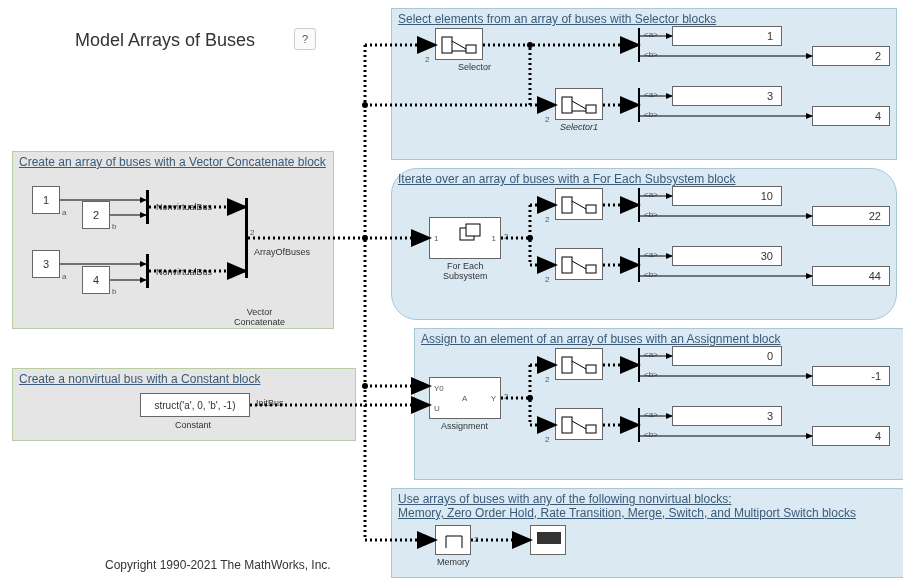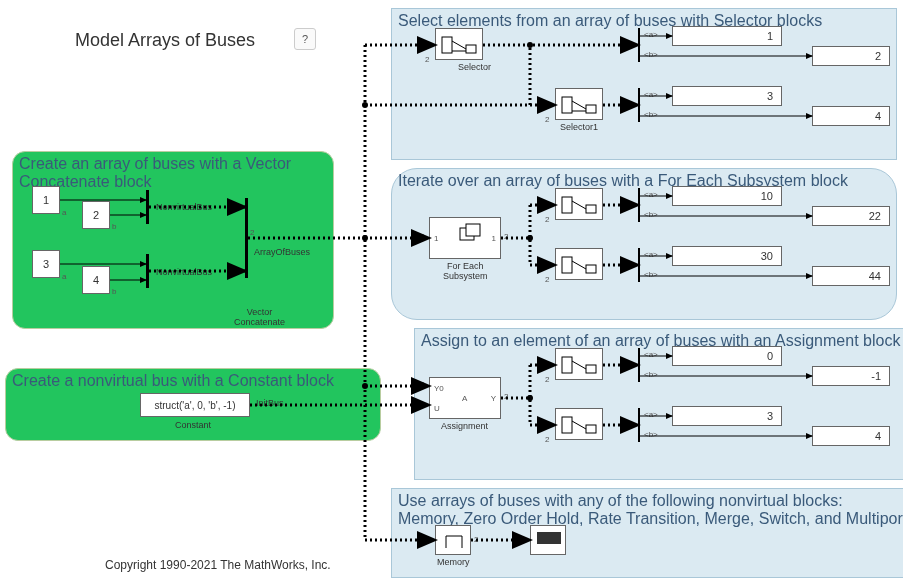--- a/index.html
+++ b/index.html
@@ -1,22 +1,22 @@
 <!DOCTYPE html>
 <html><head>
 <meta charset="utf-8">
 <style>
   *{box-sizing:border-box;margin:0;padding:0;}
   body{font-family:Arial,Helvetica,sans-serif;background:#fff;width:903px;height:585px;position:relative;overflow:hidden;font-size:10px;color:#333;}
   .title{position:absolute;font-size:18px;color:#333;}
   .help-btn{position:absolute;width:22px;height:22px;border:1px solid #ccc;border-radius:3px;background:#fafafa;text-align:center;line-height:20px;cursor:pointer;font-size:11px;color:#555;}
   .region{position:absolute;border:1px solid;}
-  .region-green{background:#22c55e;border-color:#b8cda0;border-radius:13px;}
+  .region-green{background:#e5e5e5;border-color:#b8cda0;}
   .region-blue{background:#dbeaf2;border-color:#a9c7d8;}
-  .region-lbl{position:absolute;top:3px;left:6px;font-size:16px;color:#3a5a7a;}
+  .region-lbl{position:absolute;top:3px;left:6px;font-size:12px;color:#3a5a7a;text-decoration:underline;}
   .blk{position:absolute;background:#fff;border:1px solid #666;}
   .blk-lbl{position:absolute;font-size:9px;color:#333;white-space:nowrap;}
   .const{position:absolute;background:#fff;border:1px solid #666;display:flex;align-items:center;justify-content:center;font-size:11px;}
   .portlbl{position:absolute;font-size:8px;color:#555;}
   .bar{position:absolute;background:#000;width:3px;}
   .bar-thin{position:absolute;background:#000;width:2px;}
   .disp{position:absolute;background:#fff;border:1px solid #666;display:flex;align-items:center;justify-content:flex-end;padding-right:8px;font-size:11px;}
   .sel-lbl{position:absolute;font-size:8px;color:#555;}
   .copyright{position:absolute;font-size:12px;color:#333;}
   svg{position:absolute;top:0;left:0;pointer-events:none;}
@@ -26,21 +26,21 @@
 <body>
 
 <div class="title" style="left:75px;top:30px;text-align:right;">Model Arrays of Buses</div>
 <div class="help-btn" style="left:294px;top:28px;">?</div>
 
 <div class="copyright" style="left:105px;top:558px;">Copyright 1990-2021 The MathWorks, Inc.</div>
 
 <div class="region region-green" style="left:12px;top:151px;width:322px;height:178px;">
   <div class="region-lbl">Create an array of buses with a Vector Concatenate block</div>
 </div>
-<div class="region region-green" style="left:5px;top:368px;width:376px;height:73px;">
+<div class="region region-green" style="left:12px;top:368px;width:344px;height:73px;">
   <div class="region-lbl">Create a nonvirtual bus with a Constant block</div>
 </div>
 
 <div class="const" style="left:32px;top:186px;width:28px;height:28px;">1</div>
 <div class="const" style="left:82px;top:201px;width:28px;height:28px;">2</div>
 <div class="const" style="left:32px;top:250px;width:28px;height:28px;">3</div>
 <div class="const" style="left:82px;top:266px;width:28px;height:28px;">4</div>
 <div class="portlbl" style="left:62px;top:208px;">a</div>
 <div class="portlbl" style="left:112px;top:222px;">b</div>
 <div class="portlbl" style="left:62px;top:272px;">a</div>
@@ -75,21 +75,21 @@
 <div class="blk-lbl" style="left:443px;top:62px;margin-left:15px;">Selector</div>
 <div class="portlbl" style="left:425px;top:55px;">2</div>
 <div class="blk" style="left:555px;top:88px;width:48px;height:32px;">
   <svg width="48" height="32">
       <rect x="6" y="8" width="10" height="16" fill="none" stroke="#000"></rect>
       <rect x="30" y="16" width="10" height="8" fill="none" stroke="#000"></rect>
       <line x1="16" y1="12" x2="30" y2="20" stroke="#000"></line>
       <line x1="16" y1="22" x2="30" y2="22" stroke="#000"></line>
     </svg>
 </div>
-<div class="blk-lbl" style="left:560px;top:122px;">Selector1</div>
+<div class="blk-lbl" style="left:560px;top:122px;font-style:italic;">Selector1</div>
 <div class="portlbl" style="left:545px;top:115px;">2</div>
 
 <div class="bar-thin" style="left:638px;top:28px;height:34px;"></div>
 <div class="bar-thin" style="left:638px;top:88px;height:34px;"></div>
 <div class="sel-lbl" style="left:644px;top:30px;">&lt;a&gt;</div>
 <div class="sel-lbl" style="left:644px;top:50px;">&lt;b&gt;</div>
 <div class="sel-lbl" style="left:644px;top:90px;">&lt;a&gt;</div>
 <div class="sel-lbl" style="left:644px;top:110px;">&lt;b&gt;</div>
 
 <div class="disp" style="left:672px;top:26px;width:110px;height:20px;">1</div>

